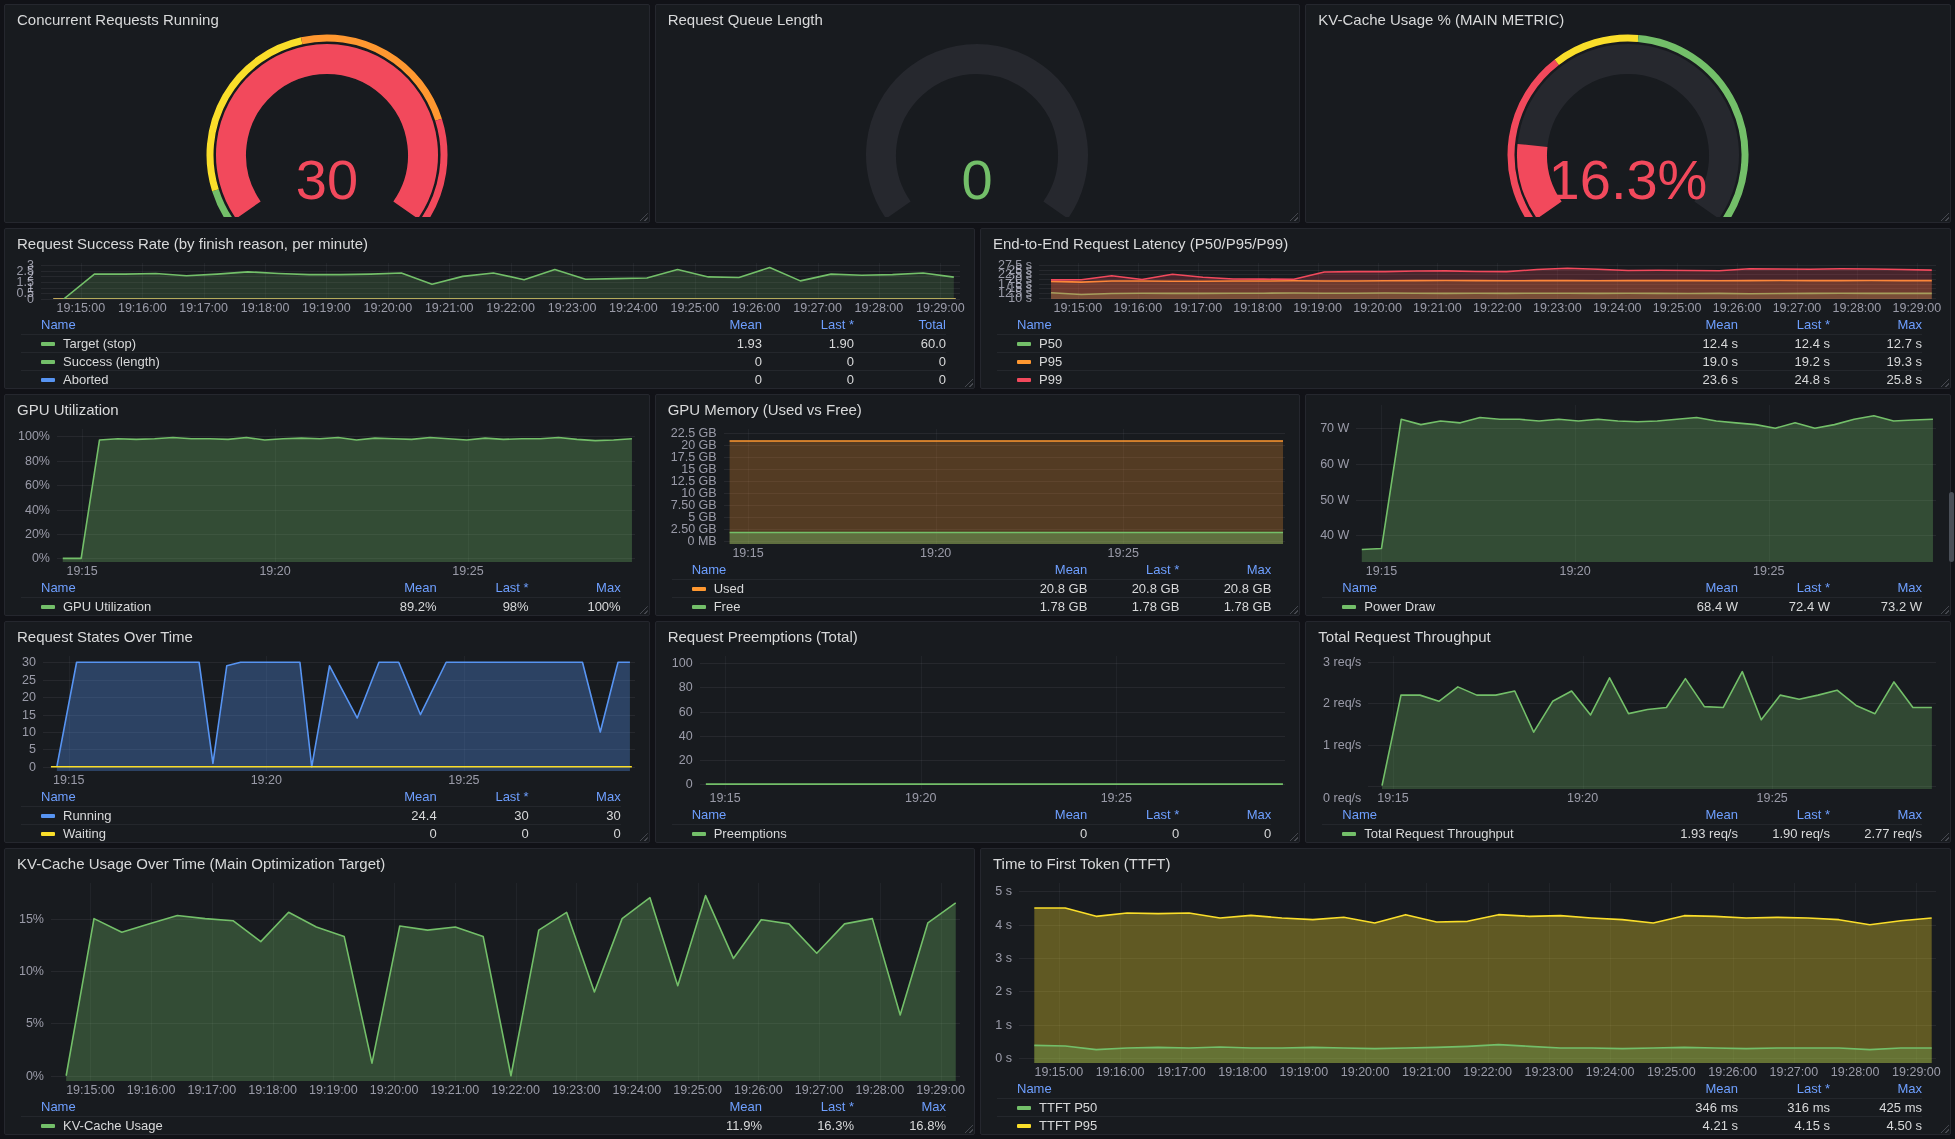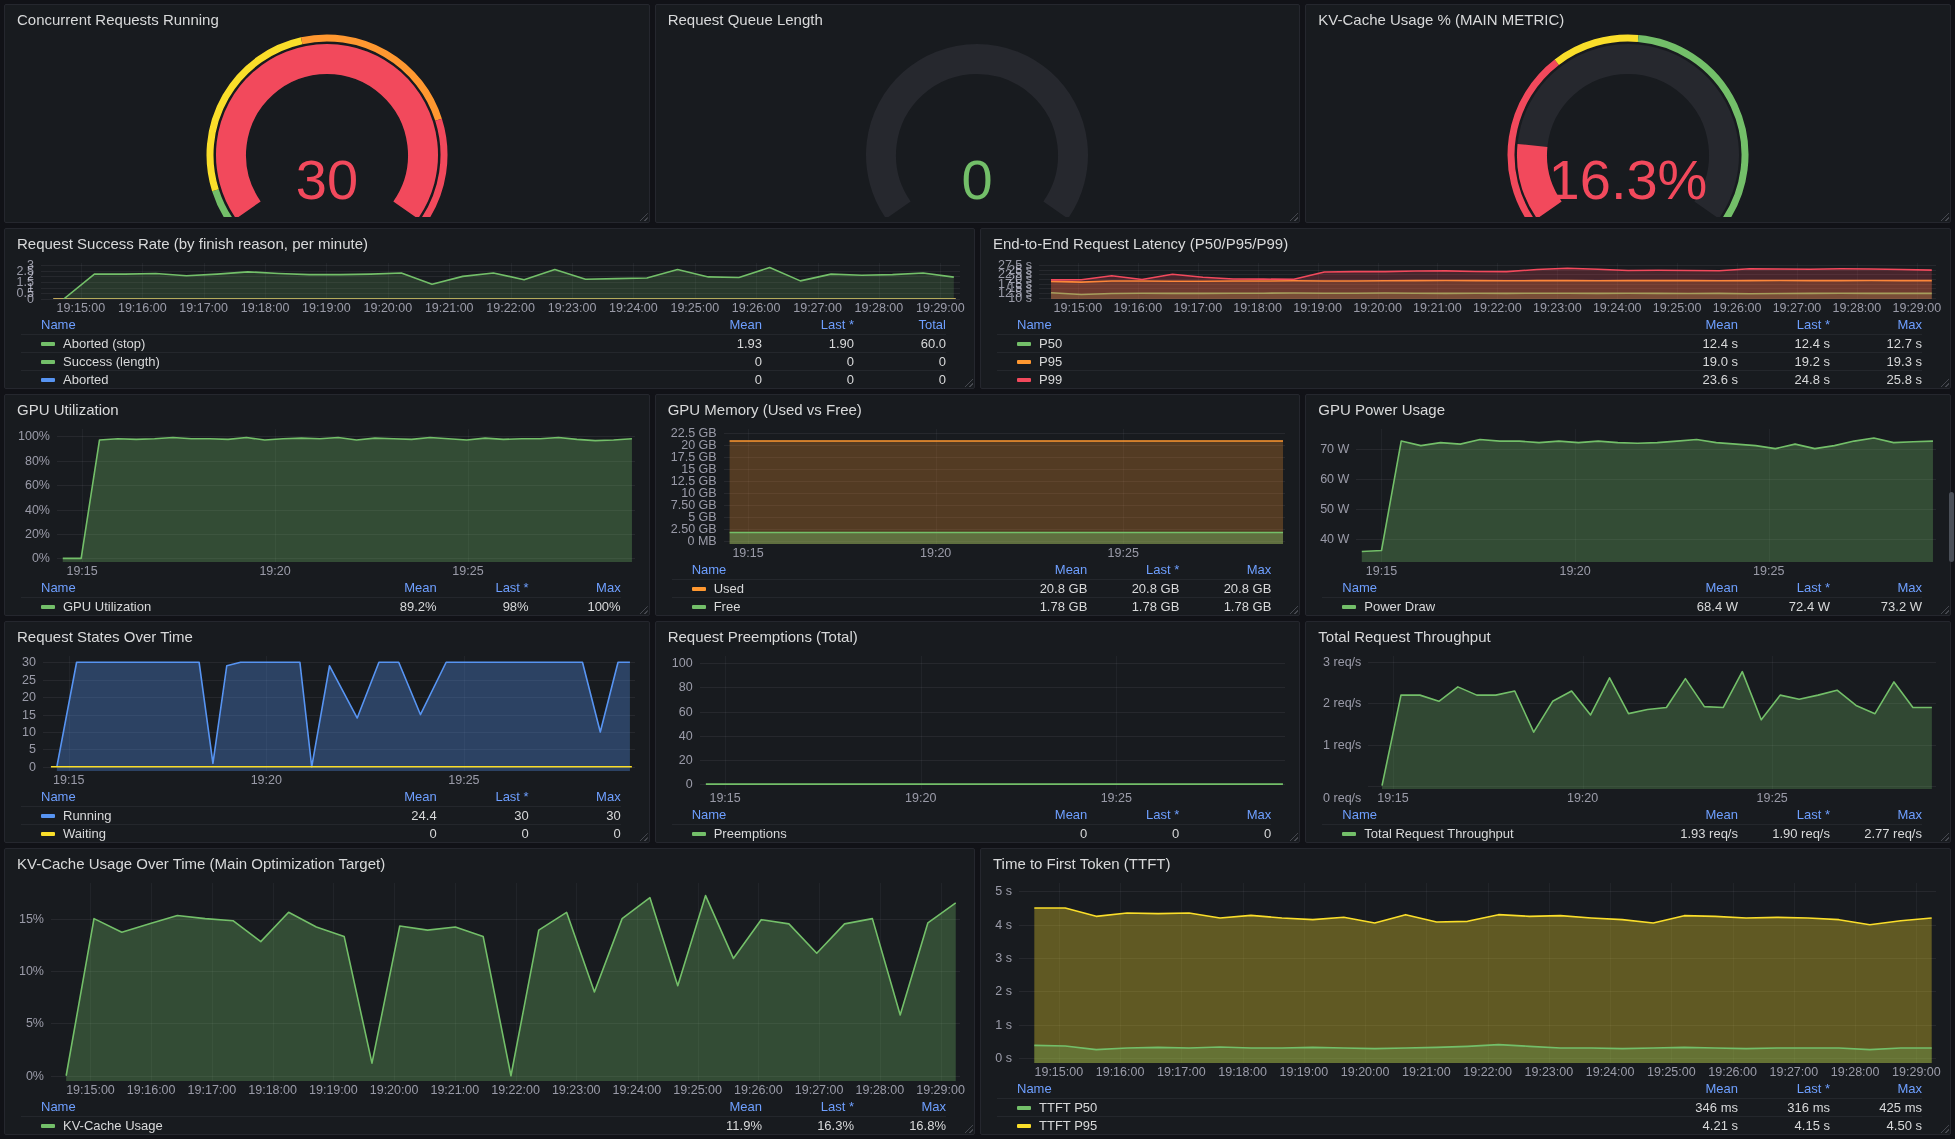--- a/index.html
+++ b/index.html
@@ -146,21 +146,21 @@
                 <div class="lname-wrap">
                   <span class="lname">Name</span>
                 </div>
                 <div class="lcell">Mean</div>
                 <div class="lcell">Last *</div>
                 <div class="lcell">Total</div>
               </div>
               <div class="lrow lbody">
                 <div class="lname-wrap">
                   <span class="swatch" style="background: rgb(115, 191, 105);"></span>
-                  <span class="lname">Aborted (stop)</span>
+                  <span class="lname">Target (stop)</span>
                 </div>
                 <div class="lcell">1.93</div>
                 <div class="lcell">1.90</div>
                 <div class="lcell">60.0</div>
               </div>
               <div class="lrow lbody">
                 <div class="lname-wrap">
                   <span class="swatch" style="background: rgb(115, 191, 105);"></span>
                   <span class="lname">Success (length)</span>
                 </div>
@@ -406,21 +406,20 @@
                 <div class="lcell">1.78 GB</div>
                 <div class="lcell">1.78 GB</div>
                 <div class="lcell">1.78 GB</div>
               </div>
             </div>
           </div>
         </div>
       <div class="rh"></div>
     </section>
     <section class="panel">
-      <h2 class="ptitle">GPU Power Usage</h2>
       <div class="pbody">
           <div class="ts">
             <div class="plot" style="margin-left: 42px; flex: 1 1 0%;">
               <div class="vgrid" style="left: 4.34202%;"></div>
               <div class="vgrid" style="left: 37.7422%;"></div>
               <div class="vgrid" style="left: 71.1423%;"></div>
               <div class="hgrid" style="top: 82.9545%;"></div>
               <div class="ylab" style="top: 82.9545%;">40 W</div>
               <div class="hgrid" style="top: 60.2273%;"></div>
               <div class="ylab" style="top: 60.2273%;">50 W</div>

